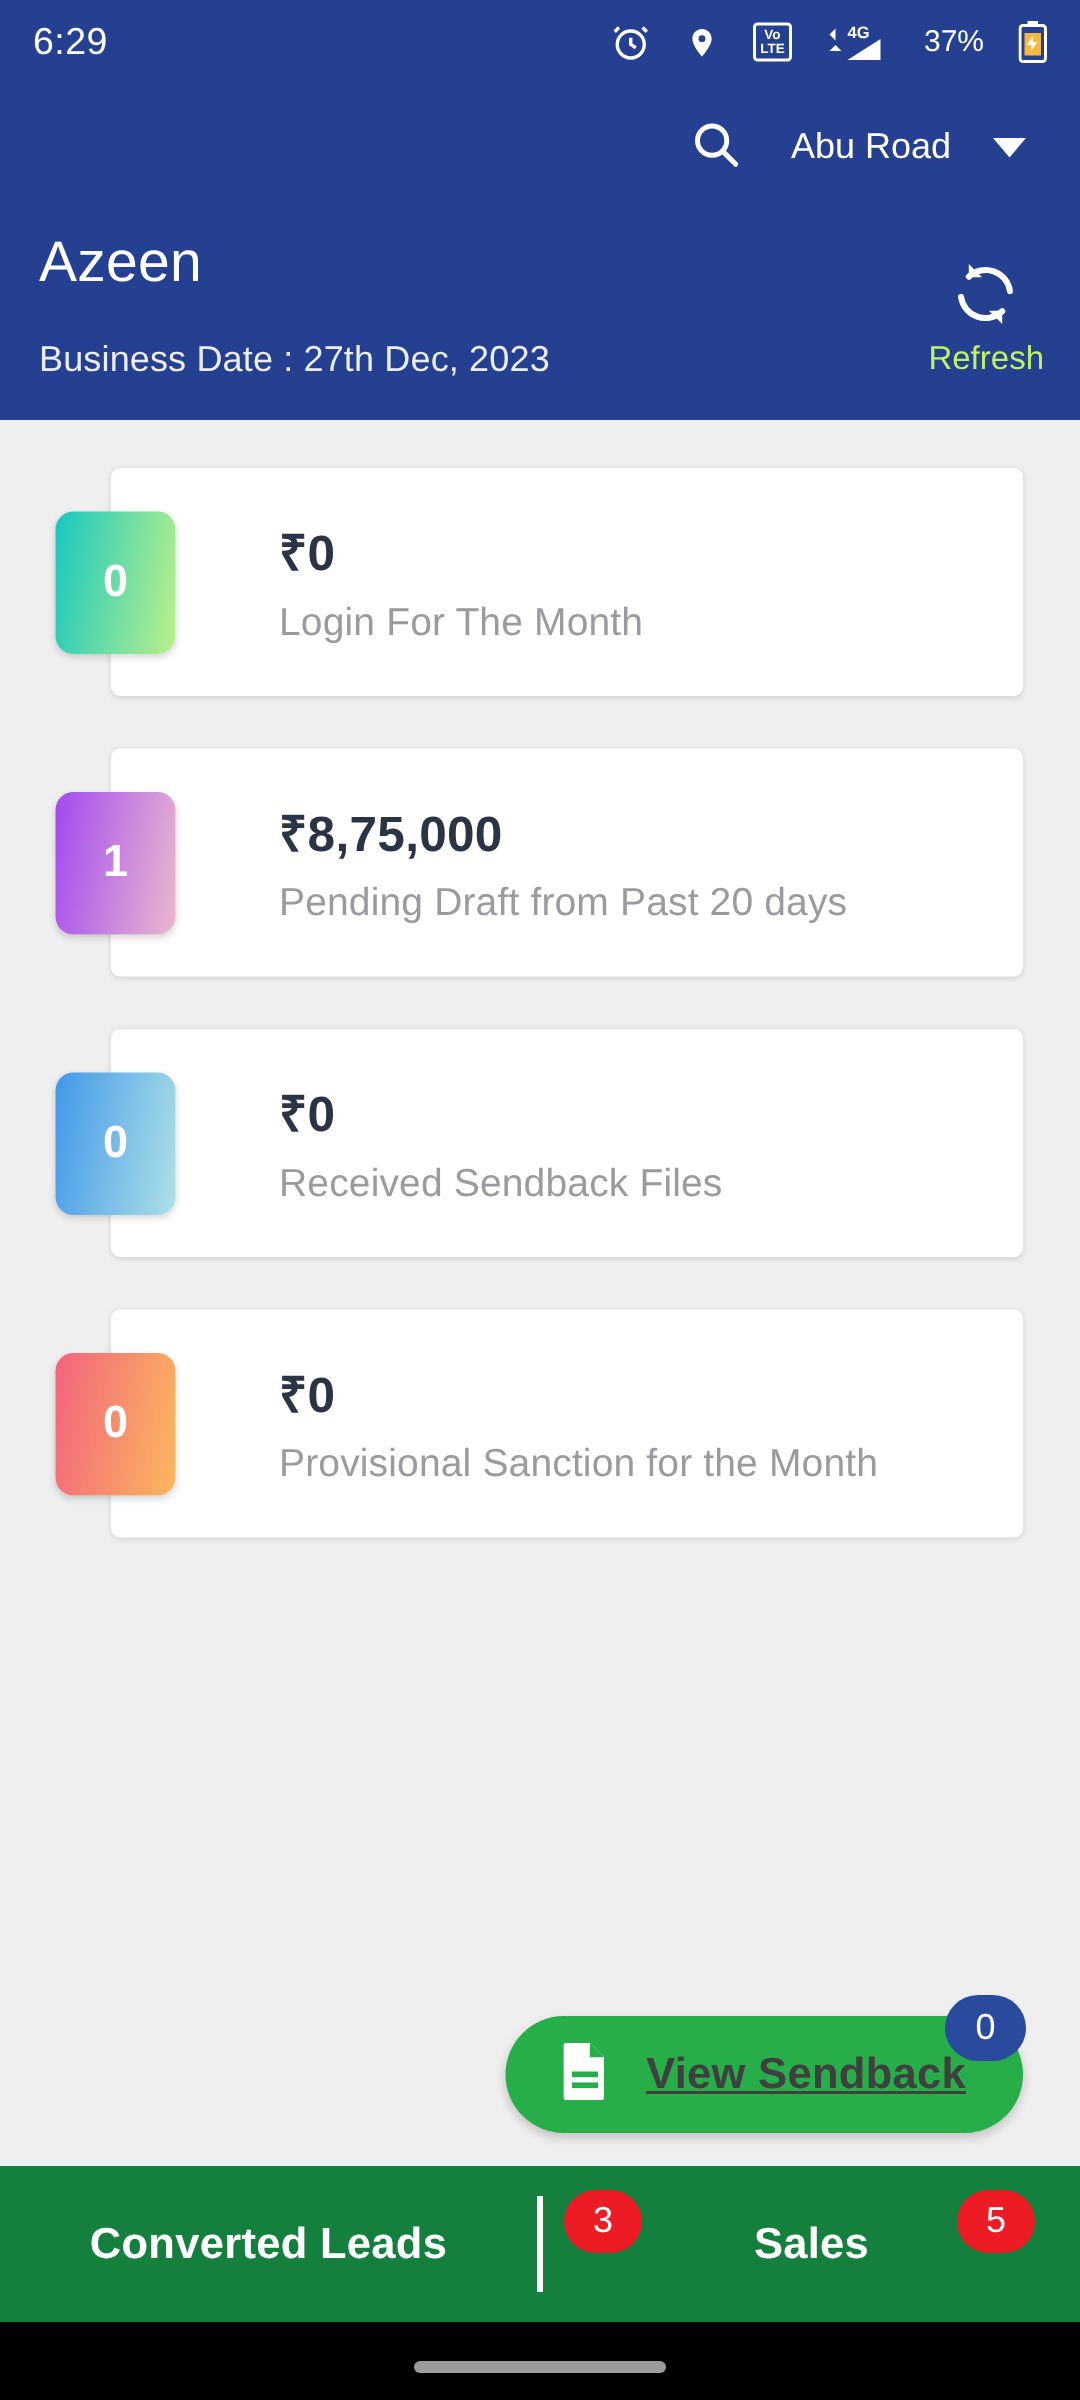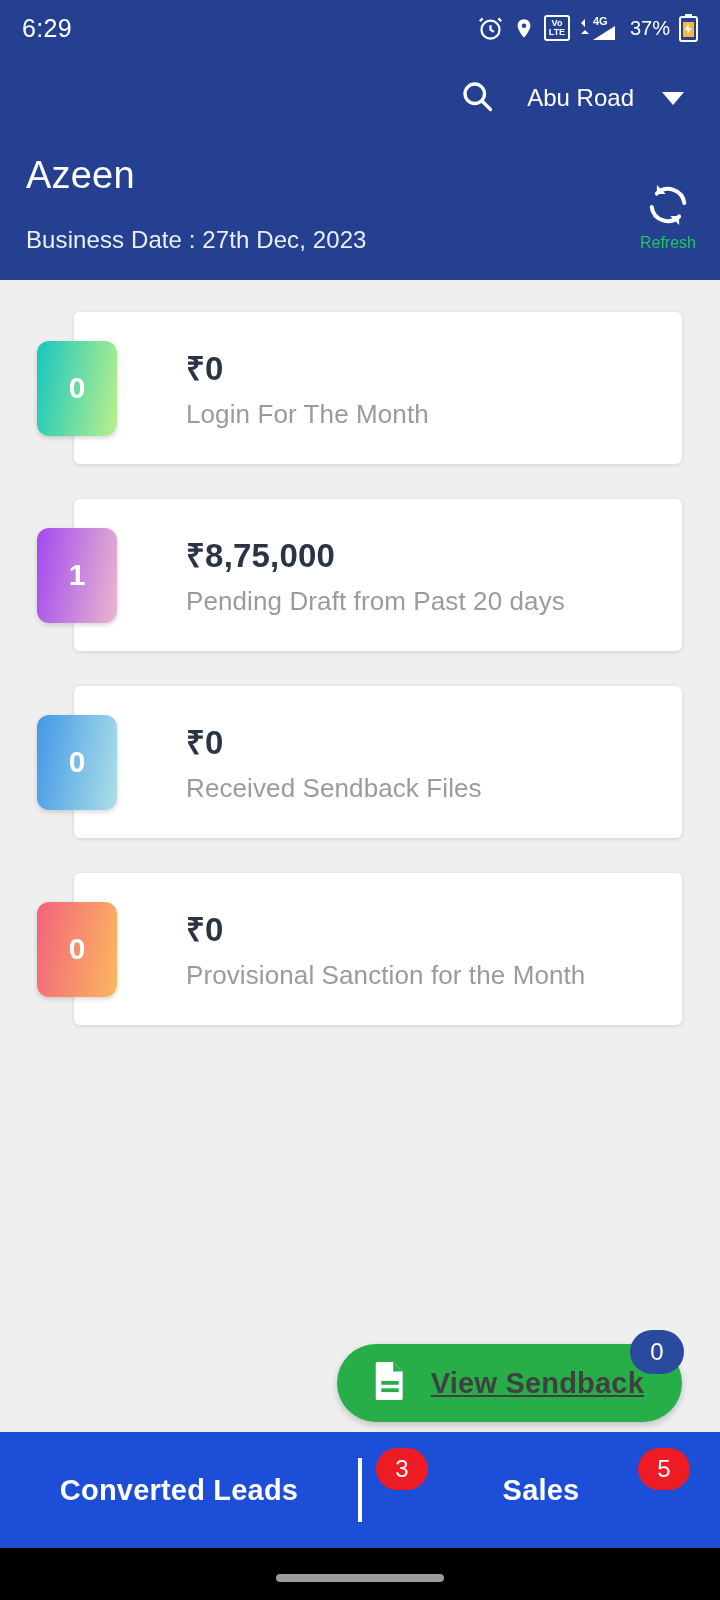--- a/index.html
+++ b/index.html
@@ -11,21 +11,21 @@
   }
   .phone { position:relative; width:720px; height:1600px; background:#efefef; }
 
   
   .statusbar {
     height:56px; background:#254090;
     display:flex; align-items:center; justify-content:space-between;
     padding:0 22px; color:#fff;
   }
   .clock { font-size:25px; font-weight:400; letter-spacing:.3px; }
-  .sysicons { display:flex; align-items:center; gap:9px; }
+  .sysicons { display:flex; align-items:center; gap:23px; }
   .sysicons svg { display:block; }
   .battpct { font-size:20px; font-weight:500; margin-left:2px; }
   .volte-box {
     border:2px solid #fff; border-radius:3px;
     width:26px; height:26px; display:flex; flex-direction:column;
     align-items:center; justify-content:center; line-height:1;
   }
   .volte-box span { font-size:9px; font-weight:700; display:block; }
 
   
@@ -55,21 +55,21 @@
     display:flex; align-items:flex-end; padding:14px 22px 26px 26px;
     position:relative;
   }
   .user-block { flex:1 1 auto; }
   .user-name { color:#fff; font-size:38px; font-weight:400; line-height:1.15; letter-spacing:.2px;}
   .biz-date { color:#eceef6; font-size:24px; font-weight:400; margin-top:28px; letter-spacing:.1px;}
   .refresh-btn {
     display:flex; flex-direction:column; align-items:center; gap:2px;
     cursor:pointer; padding-bottom:2px; margin-right:2px;
   }
-  .refresh-label { color:#22c55e; font-size:16px; font-weight:400; }
+  .refresh-label { color:#bef264; font-size:22px; font-weight:400; }
 
   
   .cards { padding:32px 0 0 0; }
   .card-wrap { position:relative; height:152px; margin-bottom:35px; }
   .card {
     position:absolute; left:74px; right:38px; top:0; bottom:0;
     background:#fff; border-radius:6px;
     box-shadow:0 1px 4px rgba(0,0,0,.13);
     display:flex; align-items:center;
     padding-left:112px;
@@ -98,22 +98,22 @@
   .fab-badge {
     position:absolute; right:-2px; top:-14px;
     min-width:54px; height:44px; border-radius:22px;
     background:#2a4a9e; color:#fff;
     font-size:24px; display:flex; align-items:center; justify-content:center;
     padding:0 14px;
   }
 
   
   .bottombar {
-    position:absolute; left:0; right:0; bottom:52px; height:116px;
-    background:#1d4ed8; display:flex; align-items:center;
+    position:absolute; left:0; right:0; bottom:52px; height:104px;
+    background:#15803d; display:flex; align-items:center;
   }
   .bb-item {
     flex:1 1 0; height:100%; display:flex; align-items:center;
     justify-content:center; position:relative; cursor:pointer;
   }
   .bb-label { color:#fff; font-size:29px; font-weight:700; letter-spacing:.2px;}
   .bb-badge {
     position:absolute; background:#ed1b24; color:#fff;
     min-width:52px; height:42px; border-radius:21px;
     font-size:24px; display:flex; align-items:center; justify-content:center;

